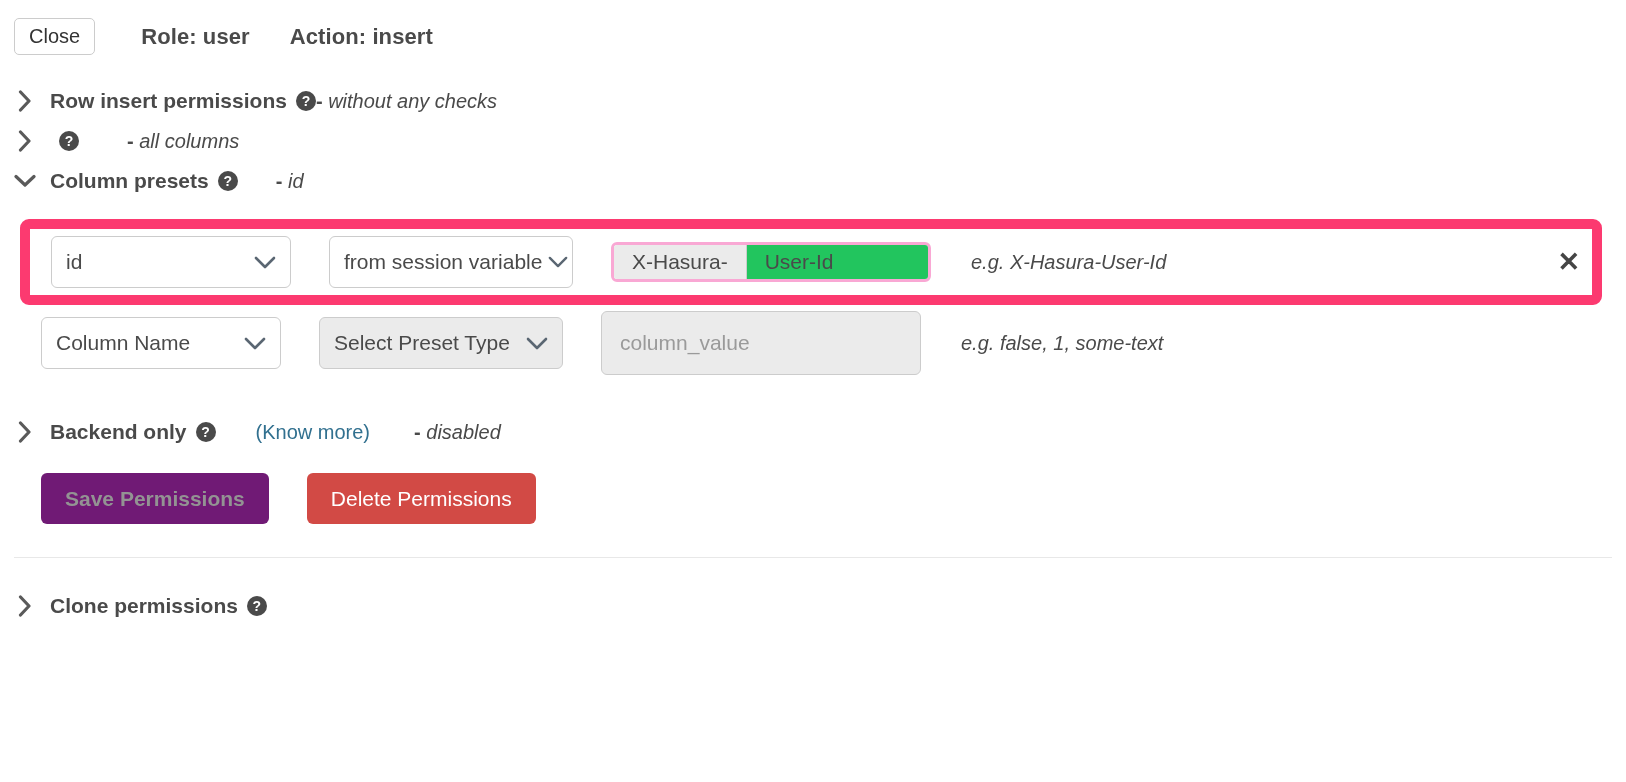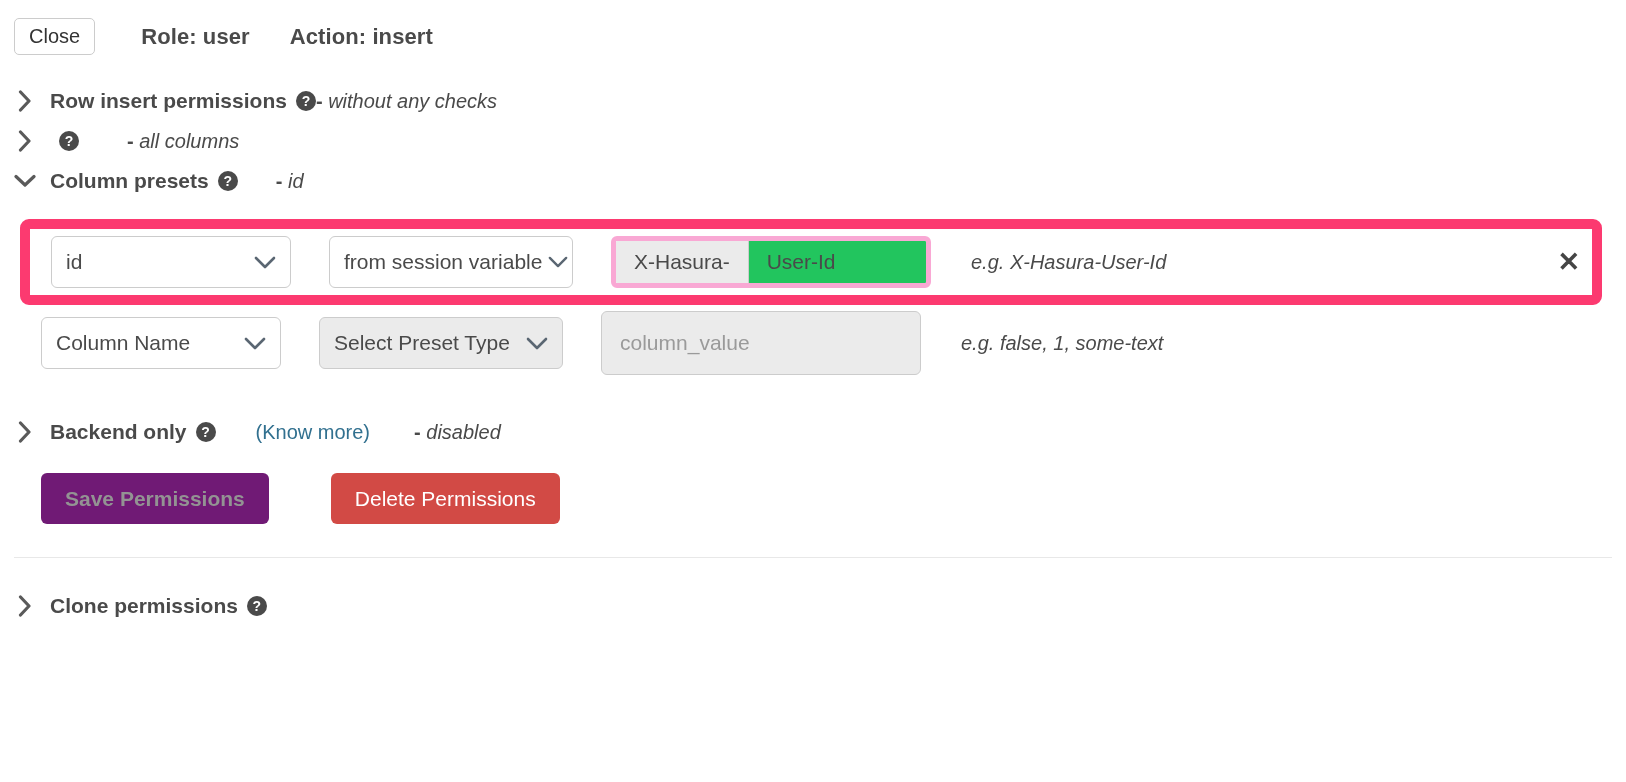--- a/index.html
+++ b/index.html
@@ -124,22 +124,22 @@
 
   .chev-sm { color: #5a6672; display:flex; align-items:center; flex:none; }
   .chev-sm svg { display: block; }
 
   .col-gap1 { width: 38px; flex: none; }
   .col-gap2 { width: 38px; flex: none; }
 
   
   .input-group {
     display: flex; align-items: stretch;
-    height: 52px;
-    border: 5px solid #f9a8d4;
+    height: 40px;
+    border: 3px solid #f9a8d4;
     border-radius: 6px;
     overflow: hidden;
     flex: none;
     width: 320px;
   }
   .ig-addon {
     background: #ebebeb;
     border-right: 1px solid #cccccc;
     display: flex; align-items: center; justify-content: center;
     padding: 0 18px;
@@ -202,21 +202,21 @@
     font-family: "Liberation Sans", sans-serif;
     font-size: 21px;
     font-weight: bold;
     border: 0;
     border-radius: 6px;
     padding: 15px 24px;
     line-height: 1;
     cursor: pointer;
   }
   .btn-save { background: #701a75; color: #939393; }
-  .btn-delete { background: #d24a45; color: #ffffff; font-weight: normal; margin-left: 24px; }
+  .btn-delete { background: #d24a45; color: #ffffff; font-weight: normal; }
 
   .divider {
     height: 1px;
     background: #e8e8e8;
     margin: 33px 14px 0 14px;
   }
 </style>
 </head>
 <body>
 

